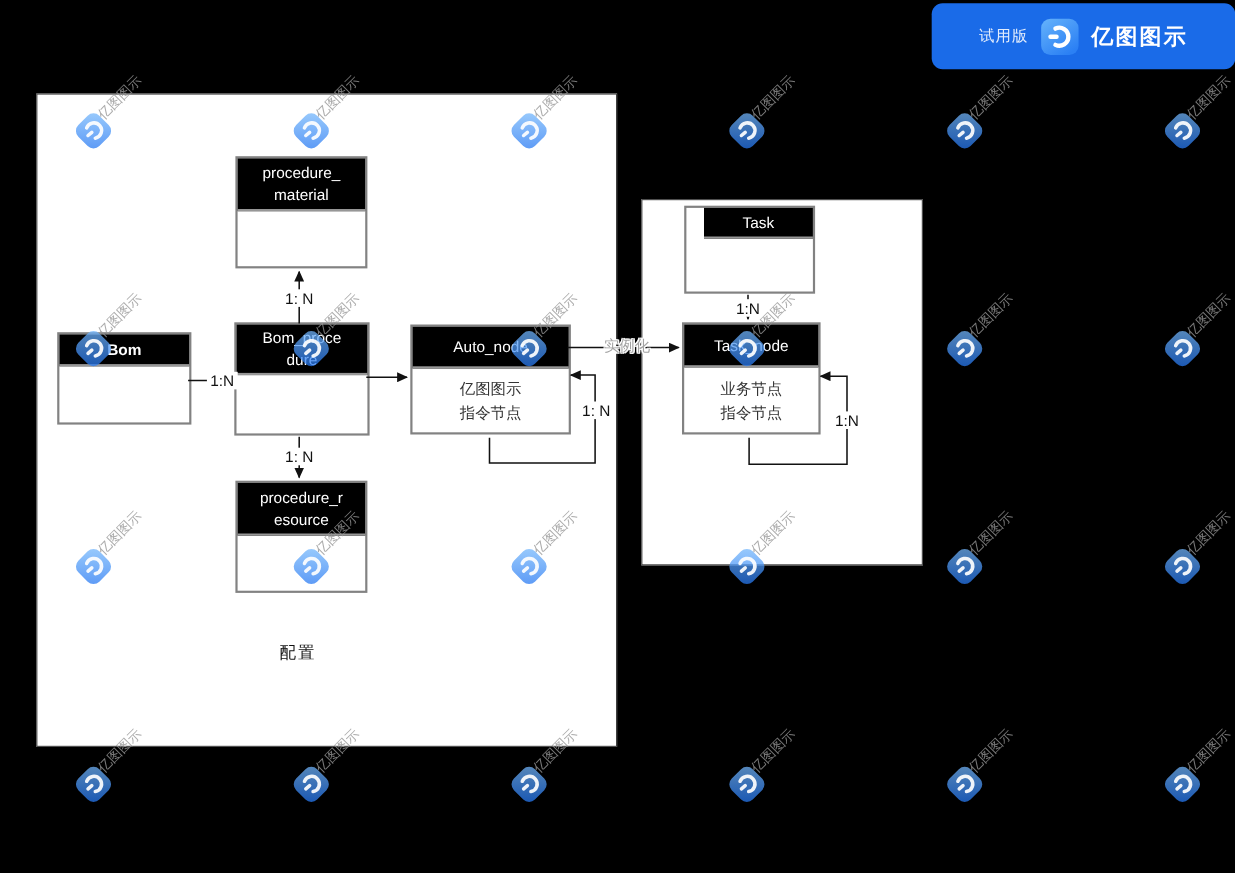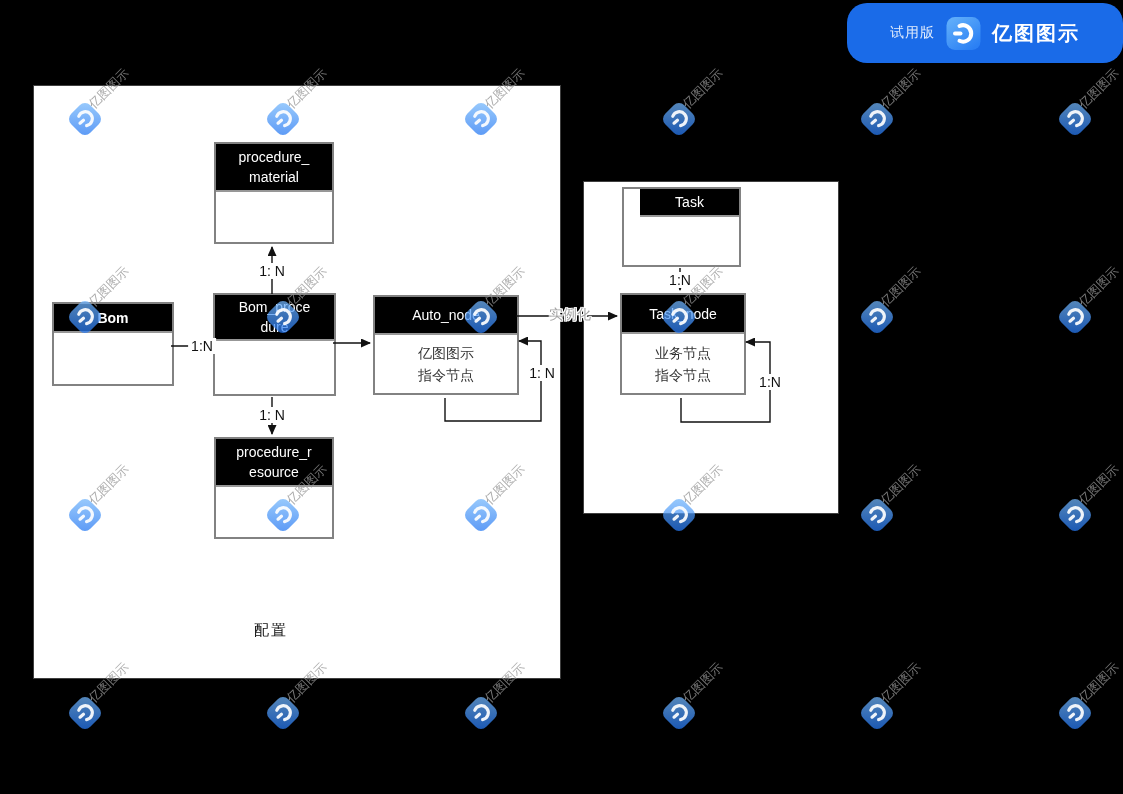--- a/index.html
+++ b/index.html
@@ -31,33 +31,33 @@
              background:#fff;padding:0 3px;white-space:nowrap;z-index:5;}
   .rel-label.on-dark{background:transparent;color:#a3a3a3;
              text-shadow:-1px -1px 0 #fff,1px -1px 0 #fff,-1px 1px 0 #fff,1px 1px 0 #fff,
                           0 -1px 0 #fff,0 1px 0 #fff,-1px 0 0 #fff,1px 0 0 #fff;}
 
   
   .wm{position:absolute;width:118px;height:96px;z-index:6;pointer-events:none;}
 
   
   #banner{position:absolute;left:847px;top:3px;width:276px;height:60px;background:#1a6be8;
-          border-radius:20px;display:flex;align-items:center;justify-content:center;
+          border-radius:10px;display:flex;align-items:center;justify-content:center;
           gap:11px;z-index:10;cursor:pointer;}
   #banner .trial{color:rgba(255,255,255,0.88);font-size:14px;letter-spacing:1px;}
   #banner .appname{color:#fff;font-size:20px;font-weight:bold;letter-spacing:2px;}
 </style>
 </head>
 <body>
 
 <div id="screen">
 
   <div class="sheet" id="sheet-config"></div>
   <div class="sheet" id="sheet-task"></div>
-  <div class="sheet-label" style="left:271px;top:630px;">配置</div>
+  <div class="sheet-label" style="left:271px;top:594px;">配置</div>
 
   <div class="entity" style="left:214px;top:142px;width:116px;">
     <div class="entity-header" style="height:46px;">procedure_material</div>
     <div class="entity-body" style="height:50px;"></div>
   </div>
 
   <div class="entity" style="left:52px;top:302px;width:118px;">
     <div class="entity-header" style="height:27px;font-weight:bold;">Bom</div>
     <div class="entity-body" style="height:51px;"></div>
   </div>

